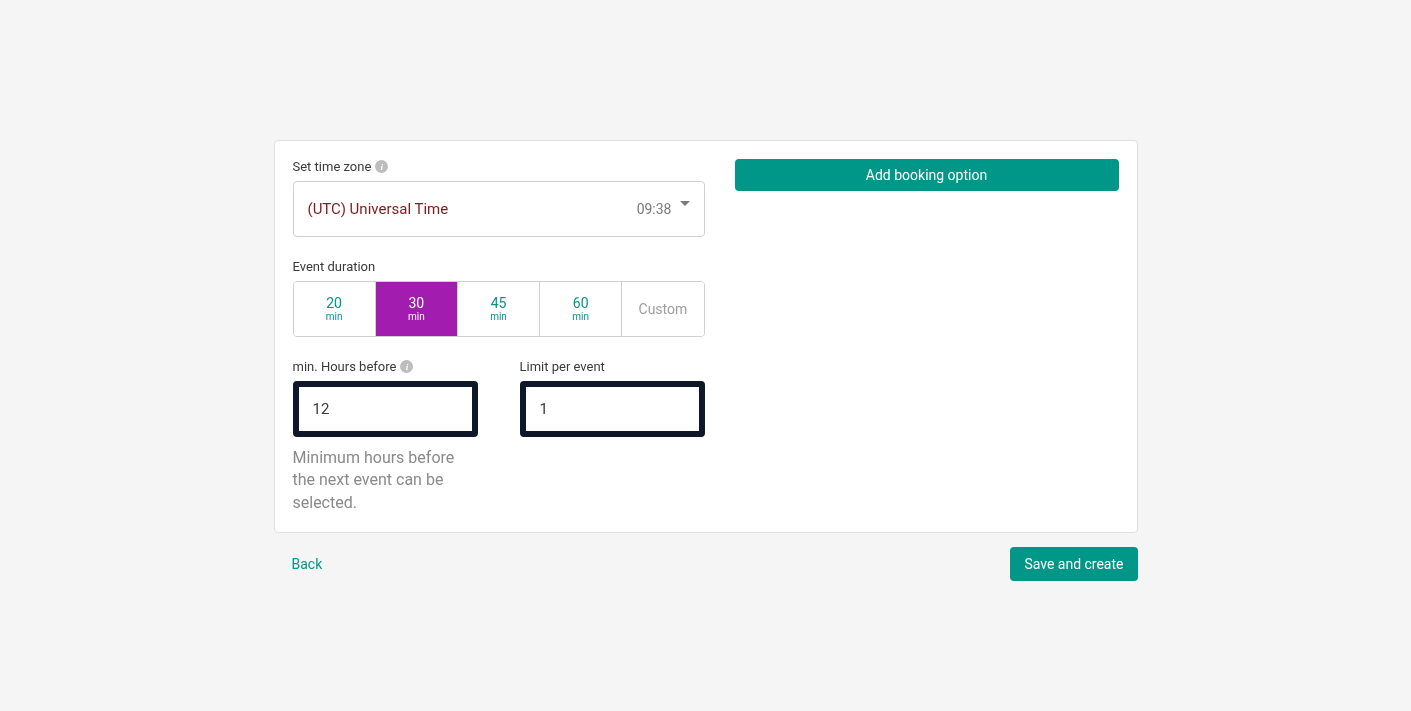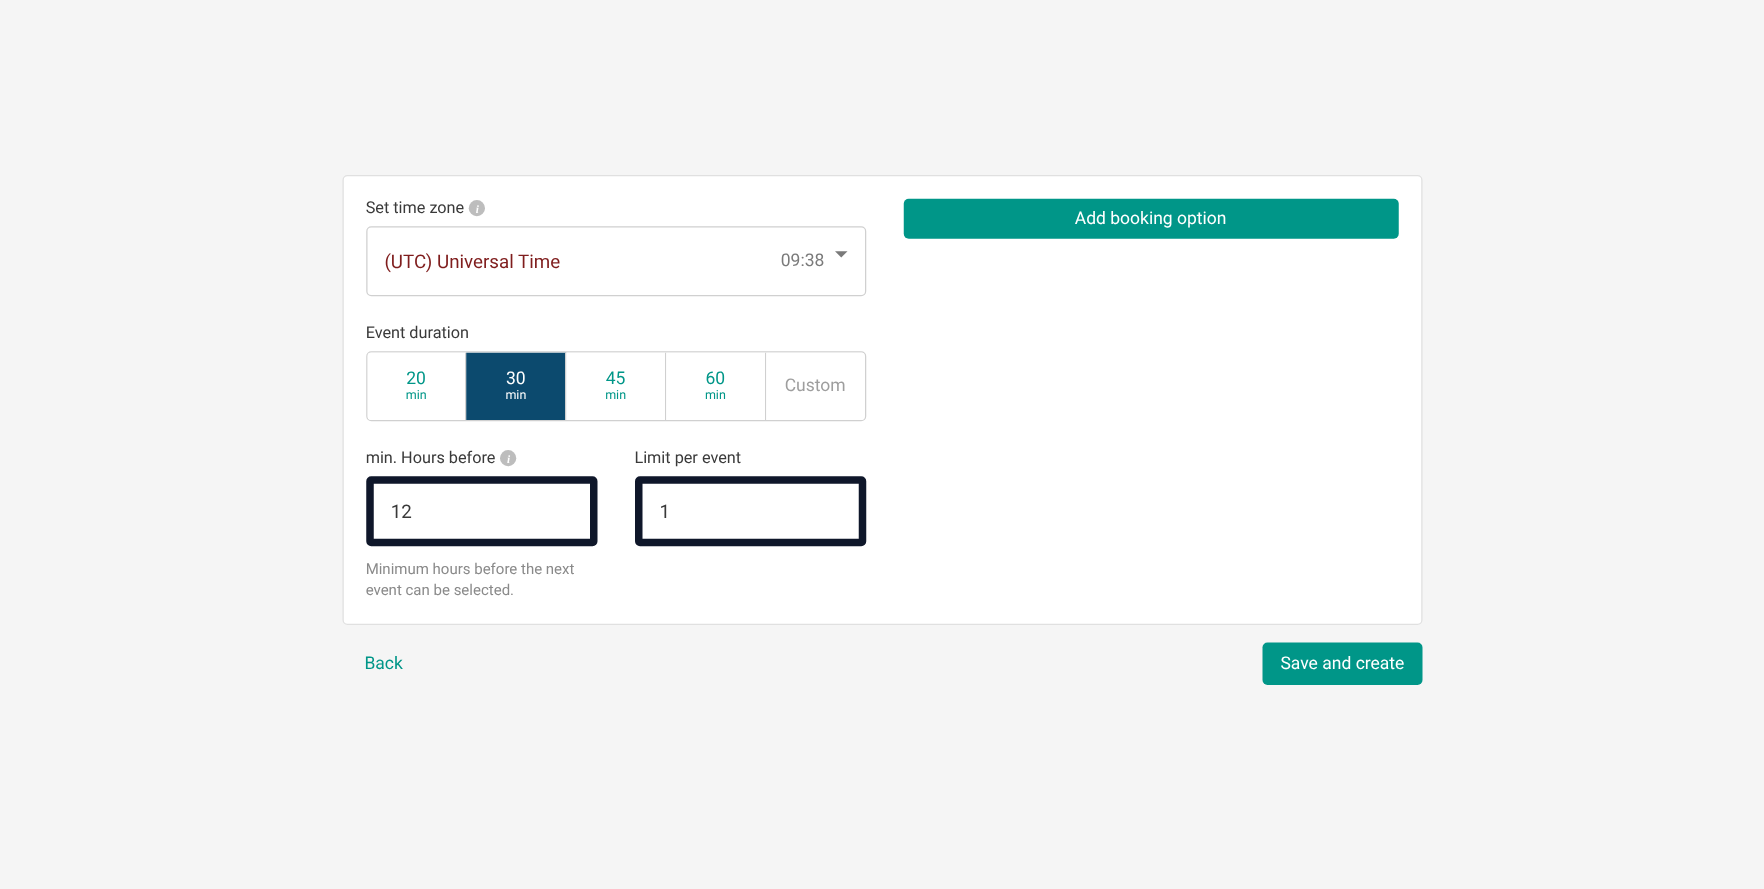--- a/index.html
+++ b/index.html
@@ -113,54 +113,54 @@
       cursor: pointer;
       border-right: 1px solid #d0d0d0;
       color: #009688;
       background: #fff;
     }
     .duration-option:last-child {
       border-right: none;
       color: #9e9e9e;
     }
     .duration-option.selected {
-      background: #0c4a6e;
+      background: #a21caf;
       color: #fff;
     }
     .duration-value {
       font-size: 14px;
       line-height: 1.1;
     }
     .duration-unit {
       font-size: 10px;
       line-height: 1.1;
     }
     .duration-custom {
       font-size: 14px;
     }
     .row {
       display: flex;
-      gap: 30px;
+      gap: 42px;
     }
     .half-col {
       width: 185px;
     }
     .text-input {
       width: 100%;
       height: 56px;
       border: 6px solid #0f172a;
       border-radius: 4px;
       padding: 0 14px;
       font-size: 15px;
       color: #3a3a3a;
       outline: none;
       font-family: inherit;
     }
     .helper-text {
-      font-size: 12px;
+      font-size: 16px;
       color: #8a8a8a;
       margin-top: 10px;
       line-height: 1.4;
     }
     .add-booking-btn {
       width: 100%;
       height: 32px;
       background: #009688;
       color: #fff;
       border: none;

